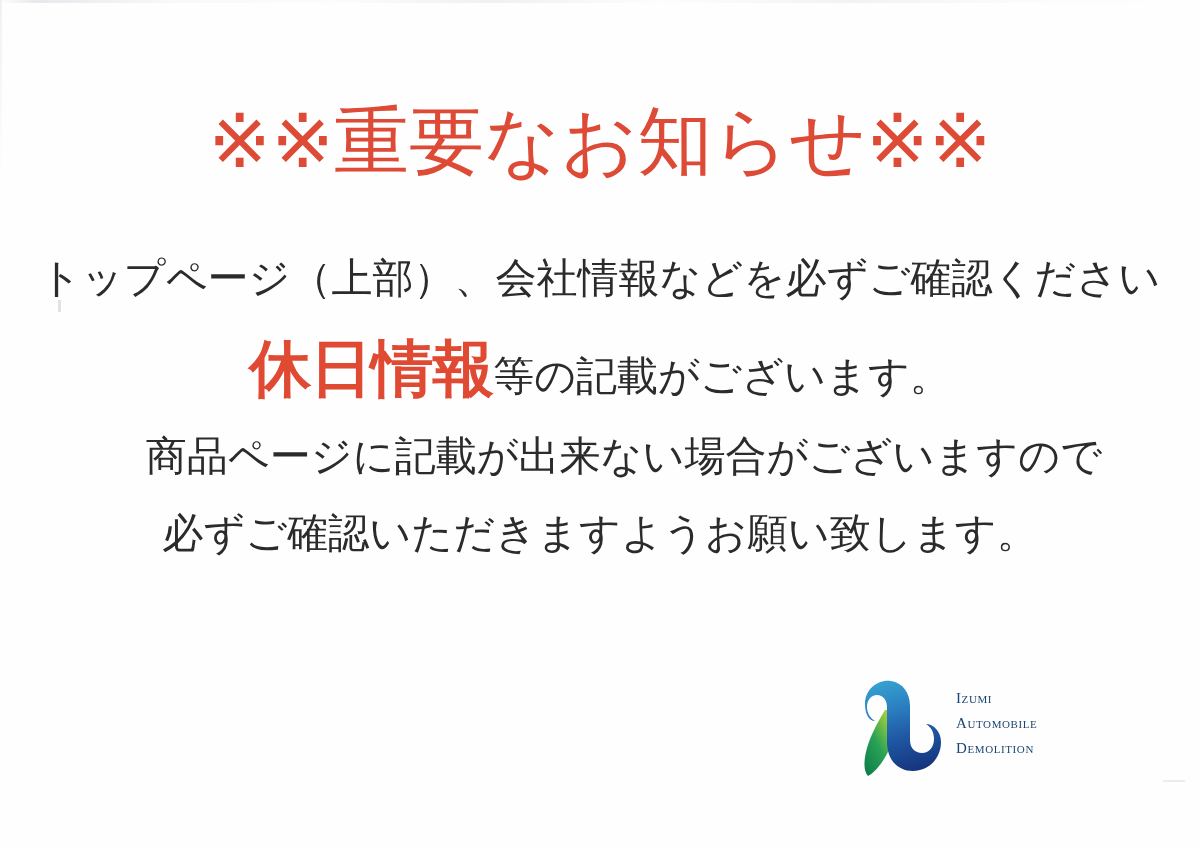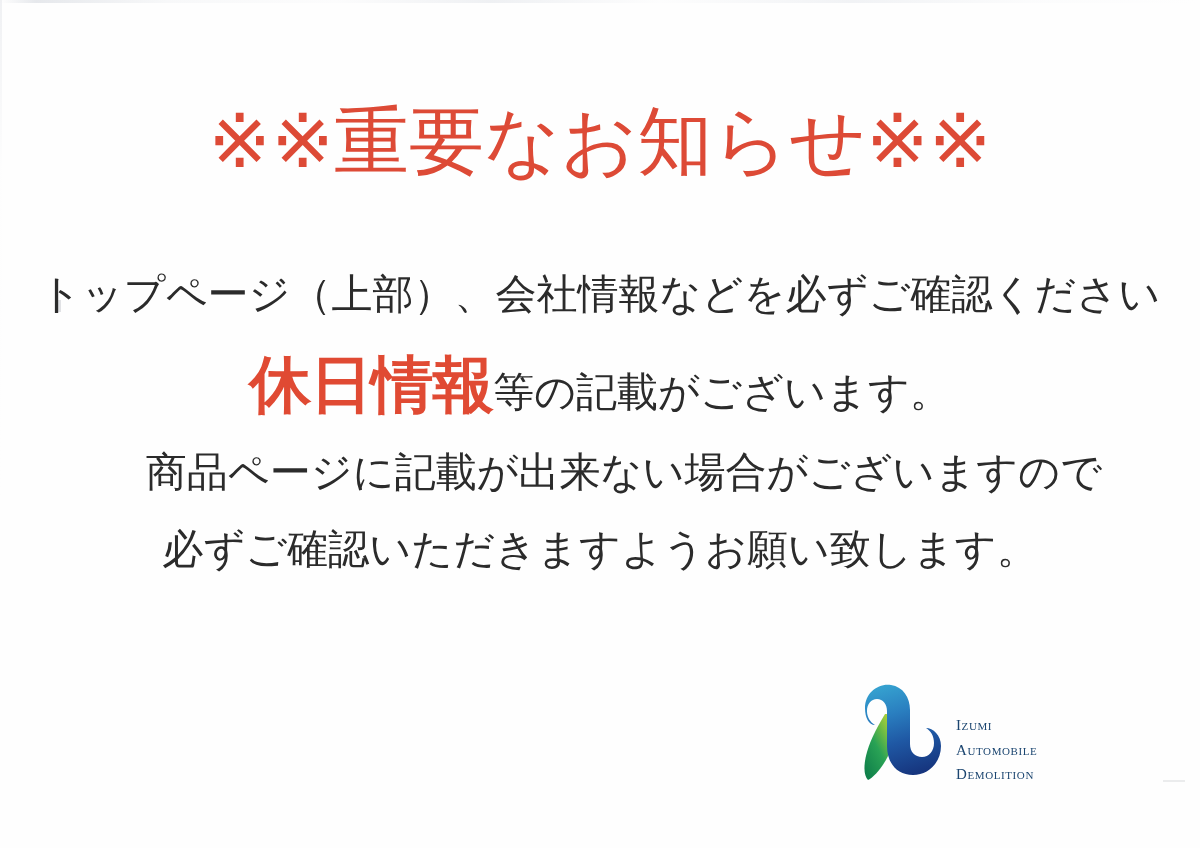--- a/index.html
+++ b/index.html
@@ -67,21 +67,21 @@
     line-height: 1;
     letter-spacing: 0px;
     font-weight: 500;
     white-space: nowrap;
     font-family: "DejaVu Sans", "Liberation Sans", sans-serif;
   }
 
   .notice-body {
     position: absolute;
     left: 0;
-    top: 274px;
+    top: 258px;
     width: 1200px;
   }
 
   .body-line {
     width: 1200px;
     text-align: center;
     color: #2b2b2b;
     font-size: 41px;
     line-height: 1.0;
     white-space: nowrap;
@@ -103,21 +103,21 @@
   }
 
   
   .brand-logo {
     position: absolute;
     left: 838px;
     top: 676px;
     width: 272px;
     height: 108px;
     display: flex;
-    align-items: flex-end;
+    align-items: flex-start;
     gap: 6px;
   }
   .brand-mark {
     width: 112px;
     height: 104px;
     flex: 0 0 112px;
   }
   .brand-wordmark {
     display: flex;
     flex-direction: column;

